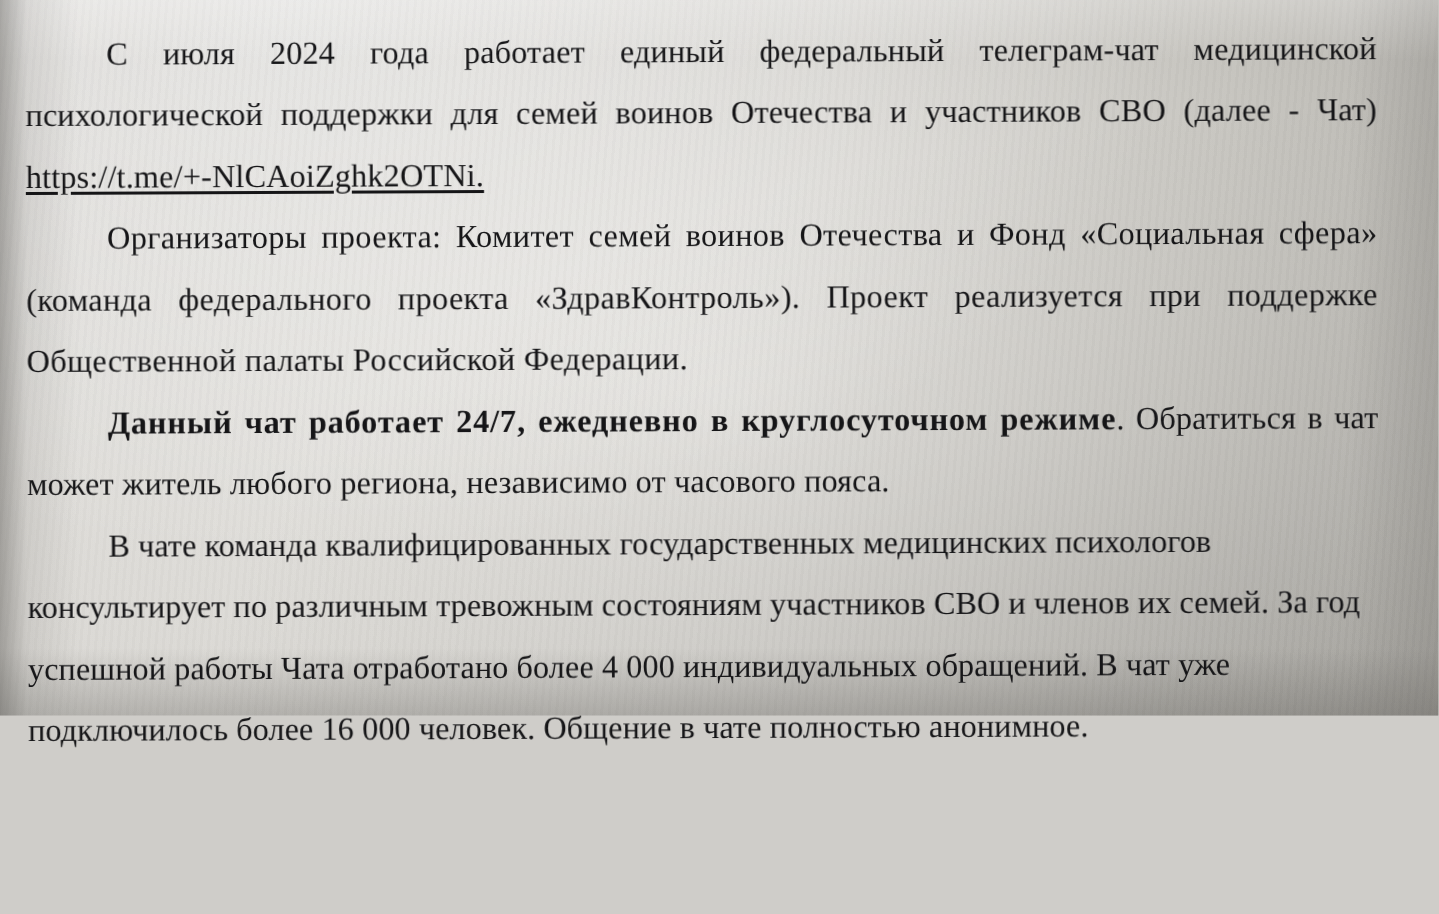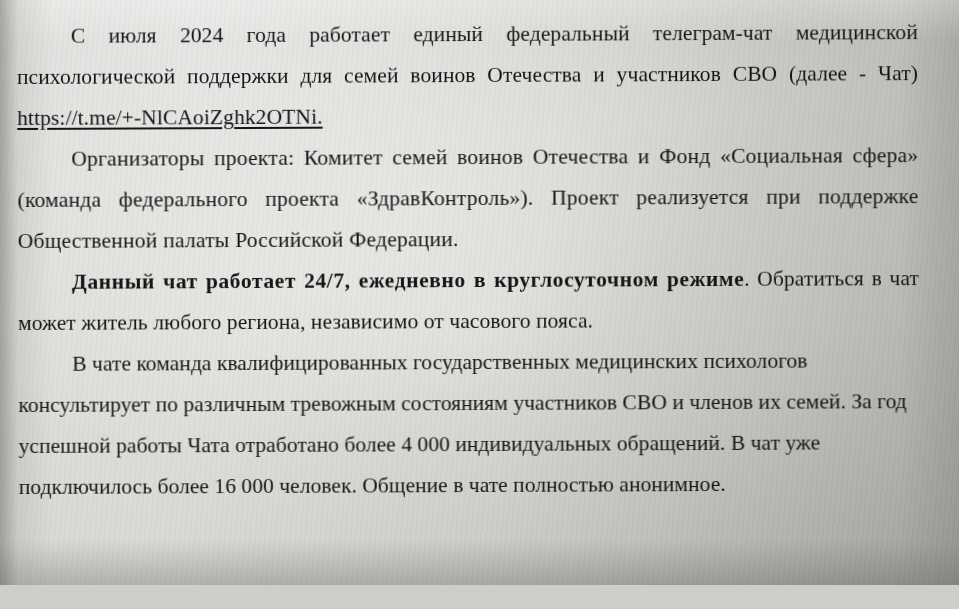--- a/index.html
+++ b/index.html
@@ -11,21 +11,21 @@
     height: 609px;
     overflow: hidden;
     background: #cfcdc9;
     font-family: "Liberation Serif", serif;
   }
 
   
   #page {
     position: relative;
     width: 959px;
-    height: 585px;
+    height: 477px;
     background:
       radial-gradient(ellipse at 20% 0%, rgba(255,255,255,0.55), rgba(255,255,255,0) 55%),
       radial-gradient(ellipse at 95% 100%, rgba(120,118,114,0.30), rgba(255,255,255,0) 60%),
       linear-gradient(100deg, #e9e7e3 0%, #e2e0db 30%, #dcdad5 55%, #cfcdc7 80%, #c3c1bb 100%);
   }
 
   
   #page::before {
     content: "";
     position: absolute;

